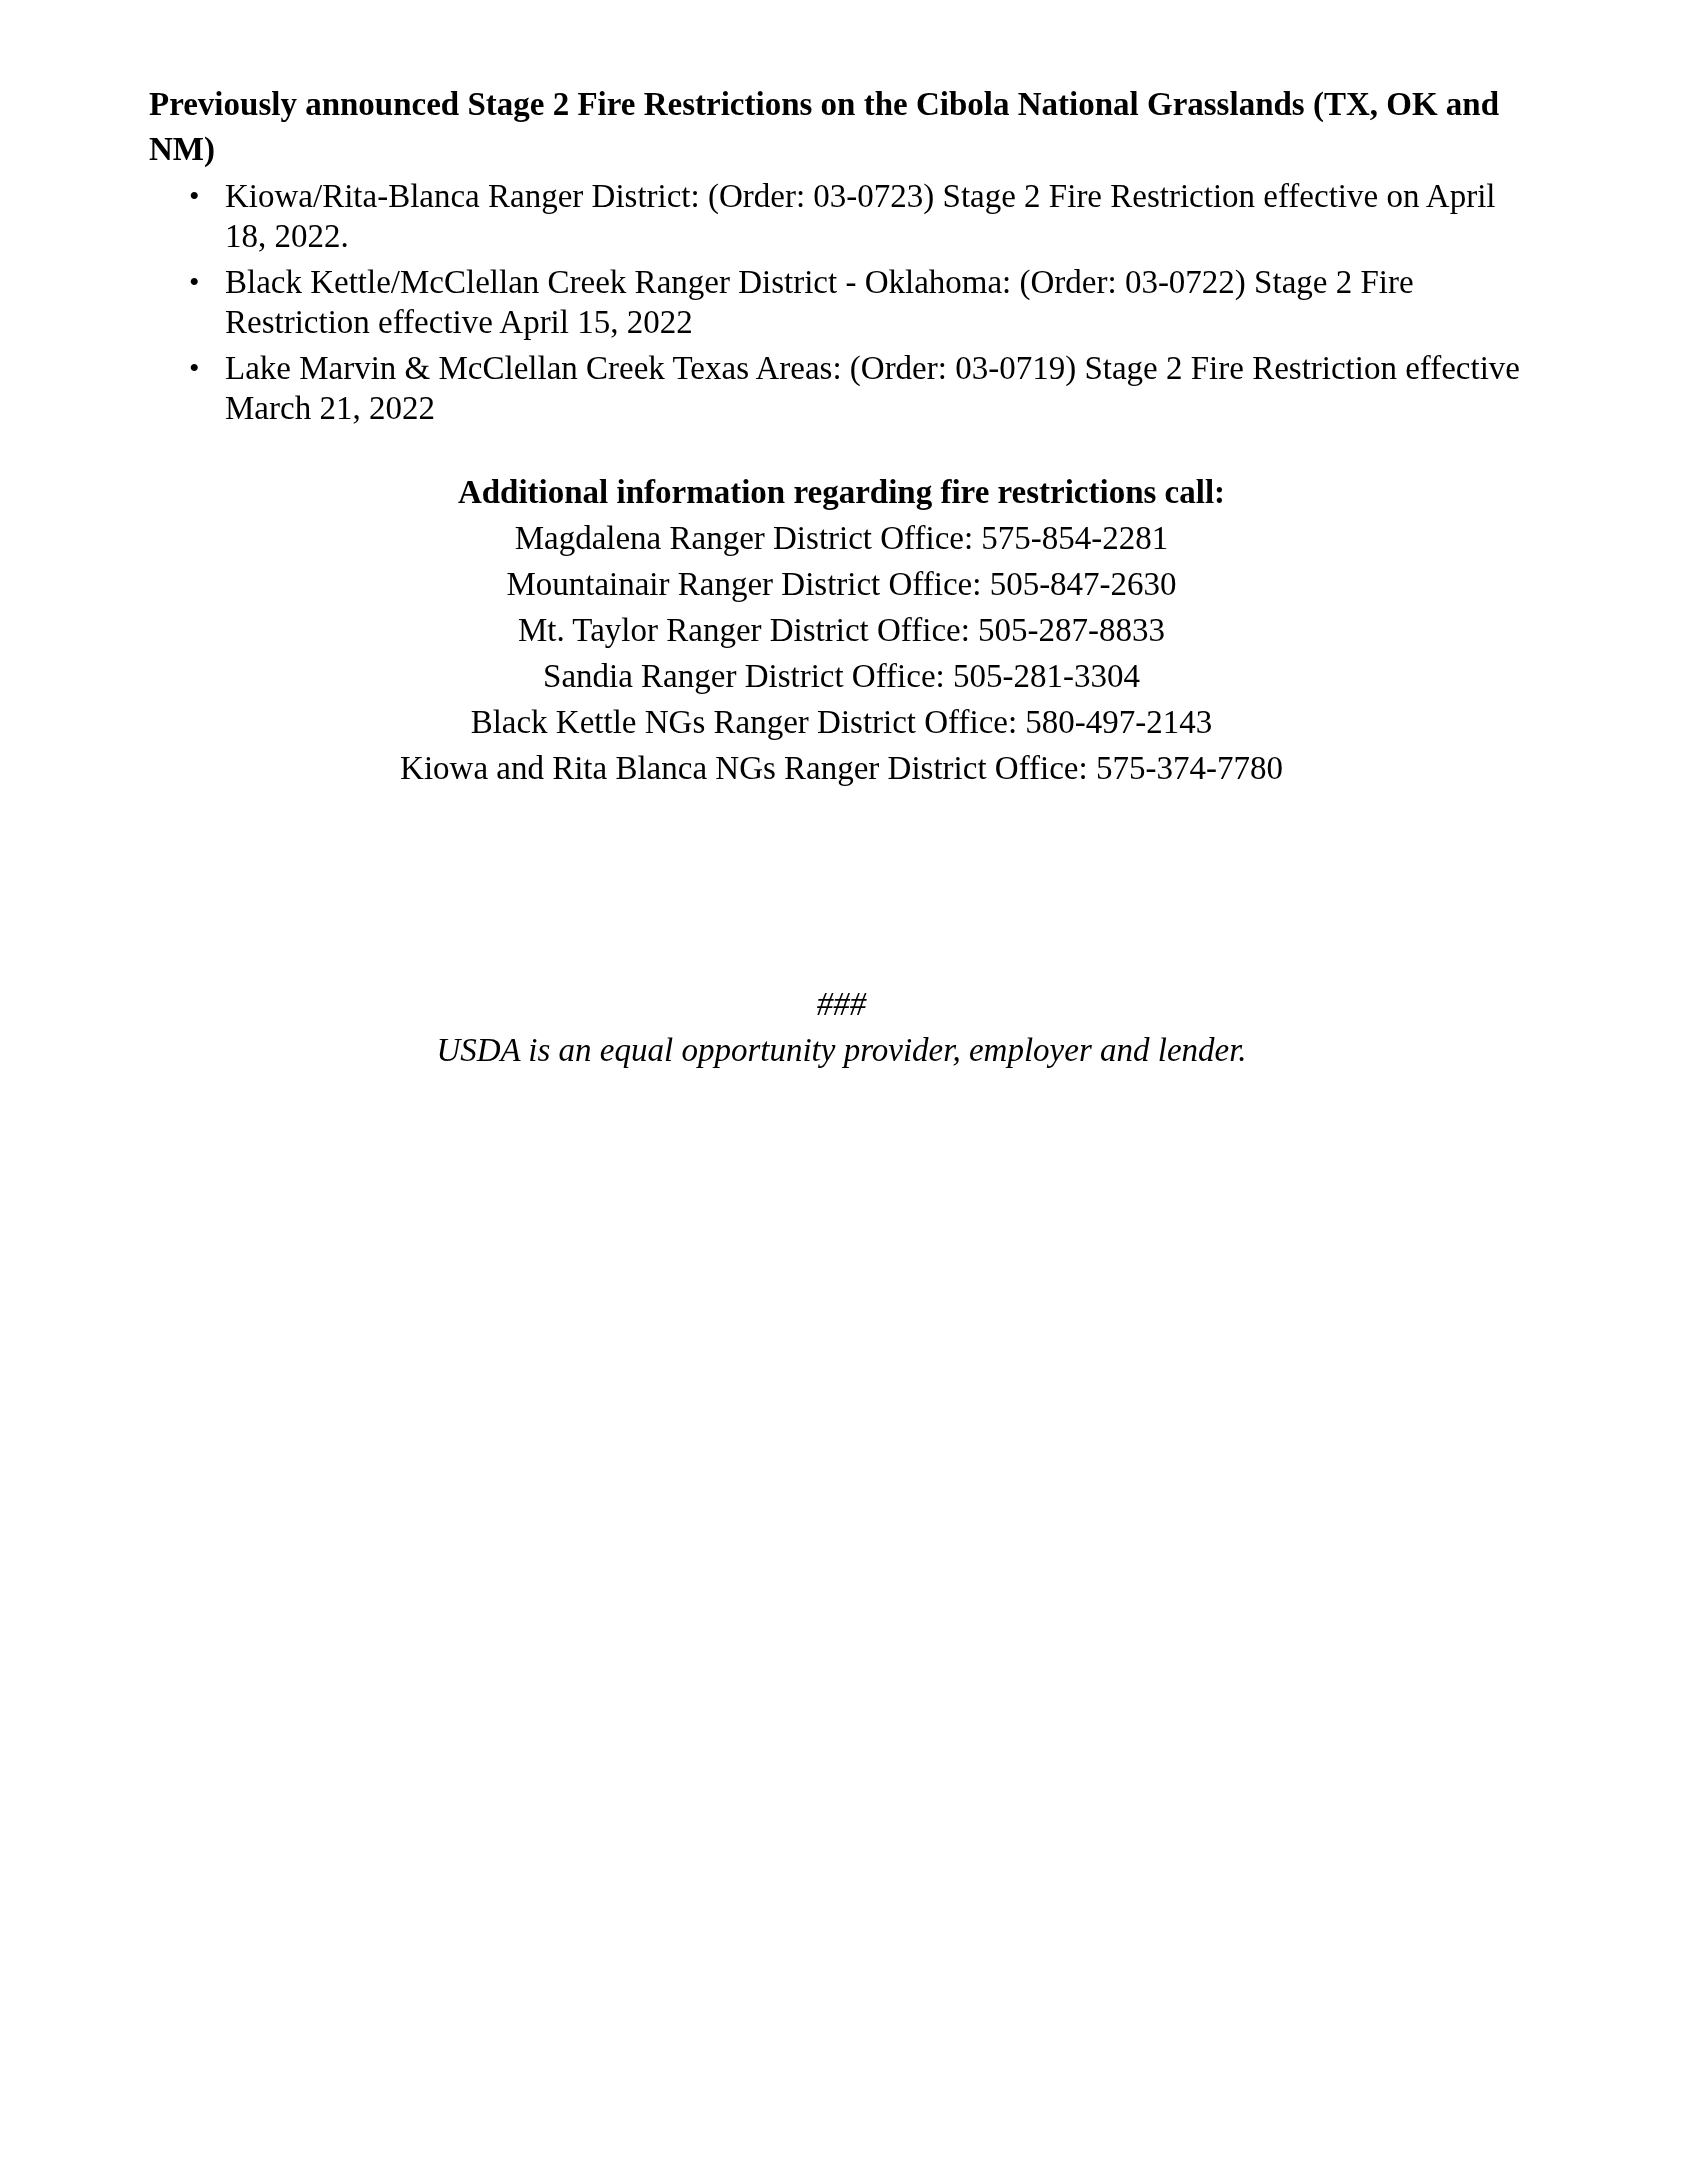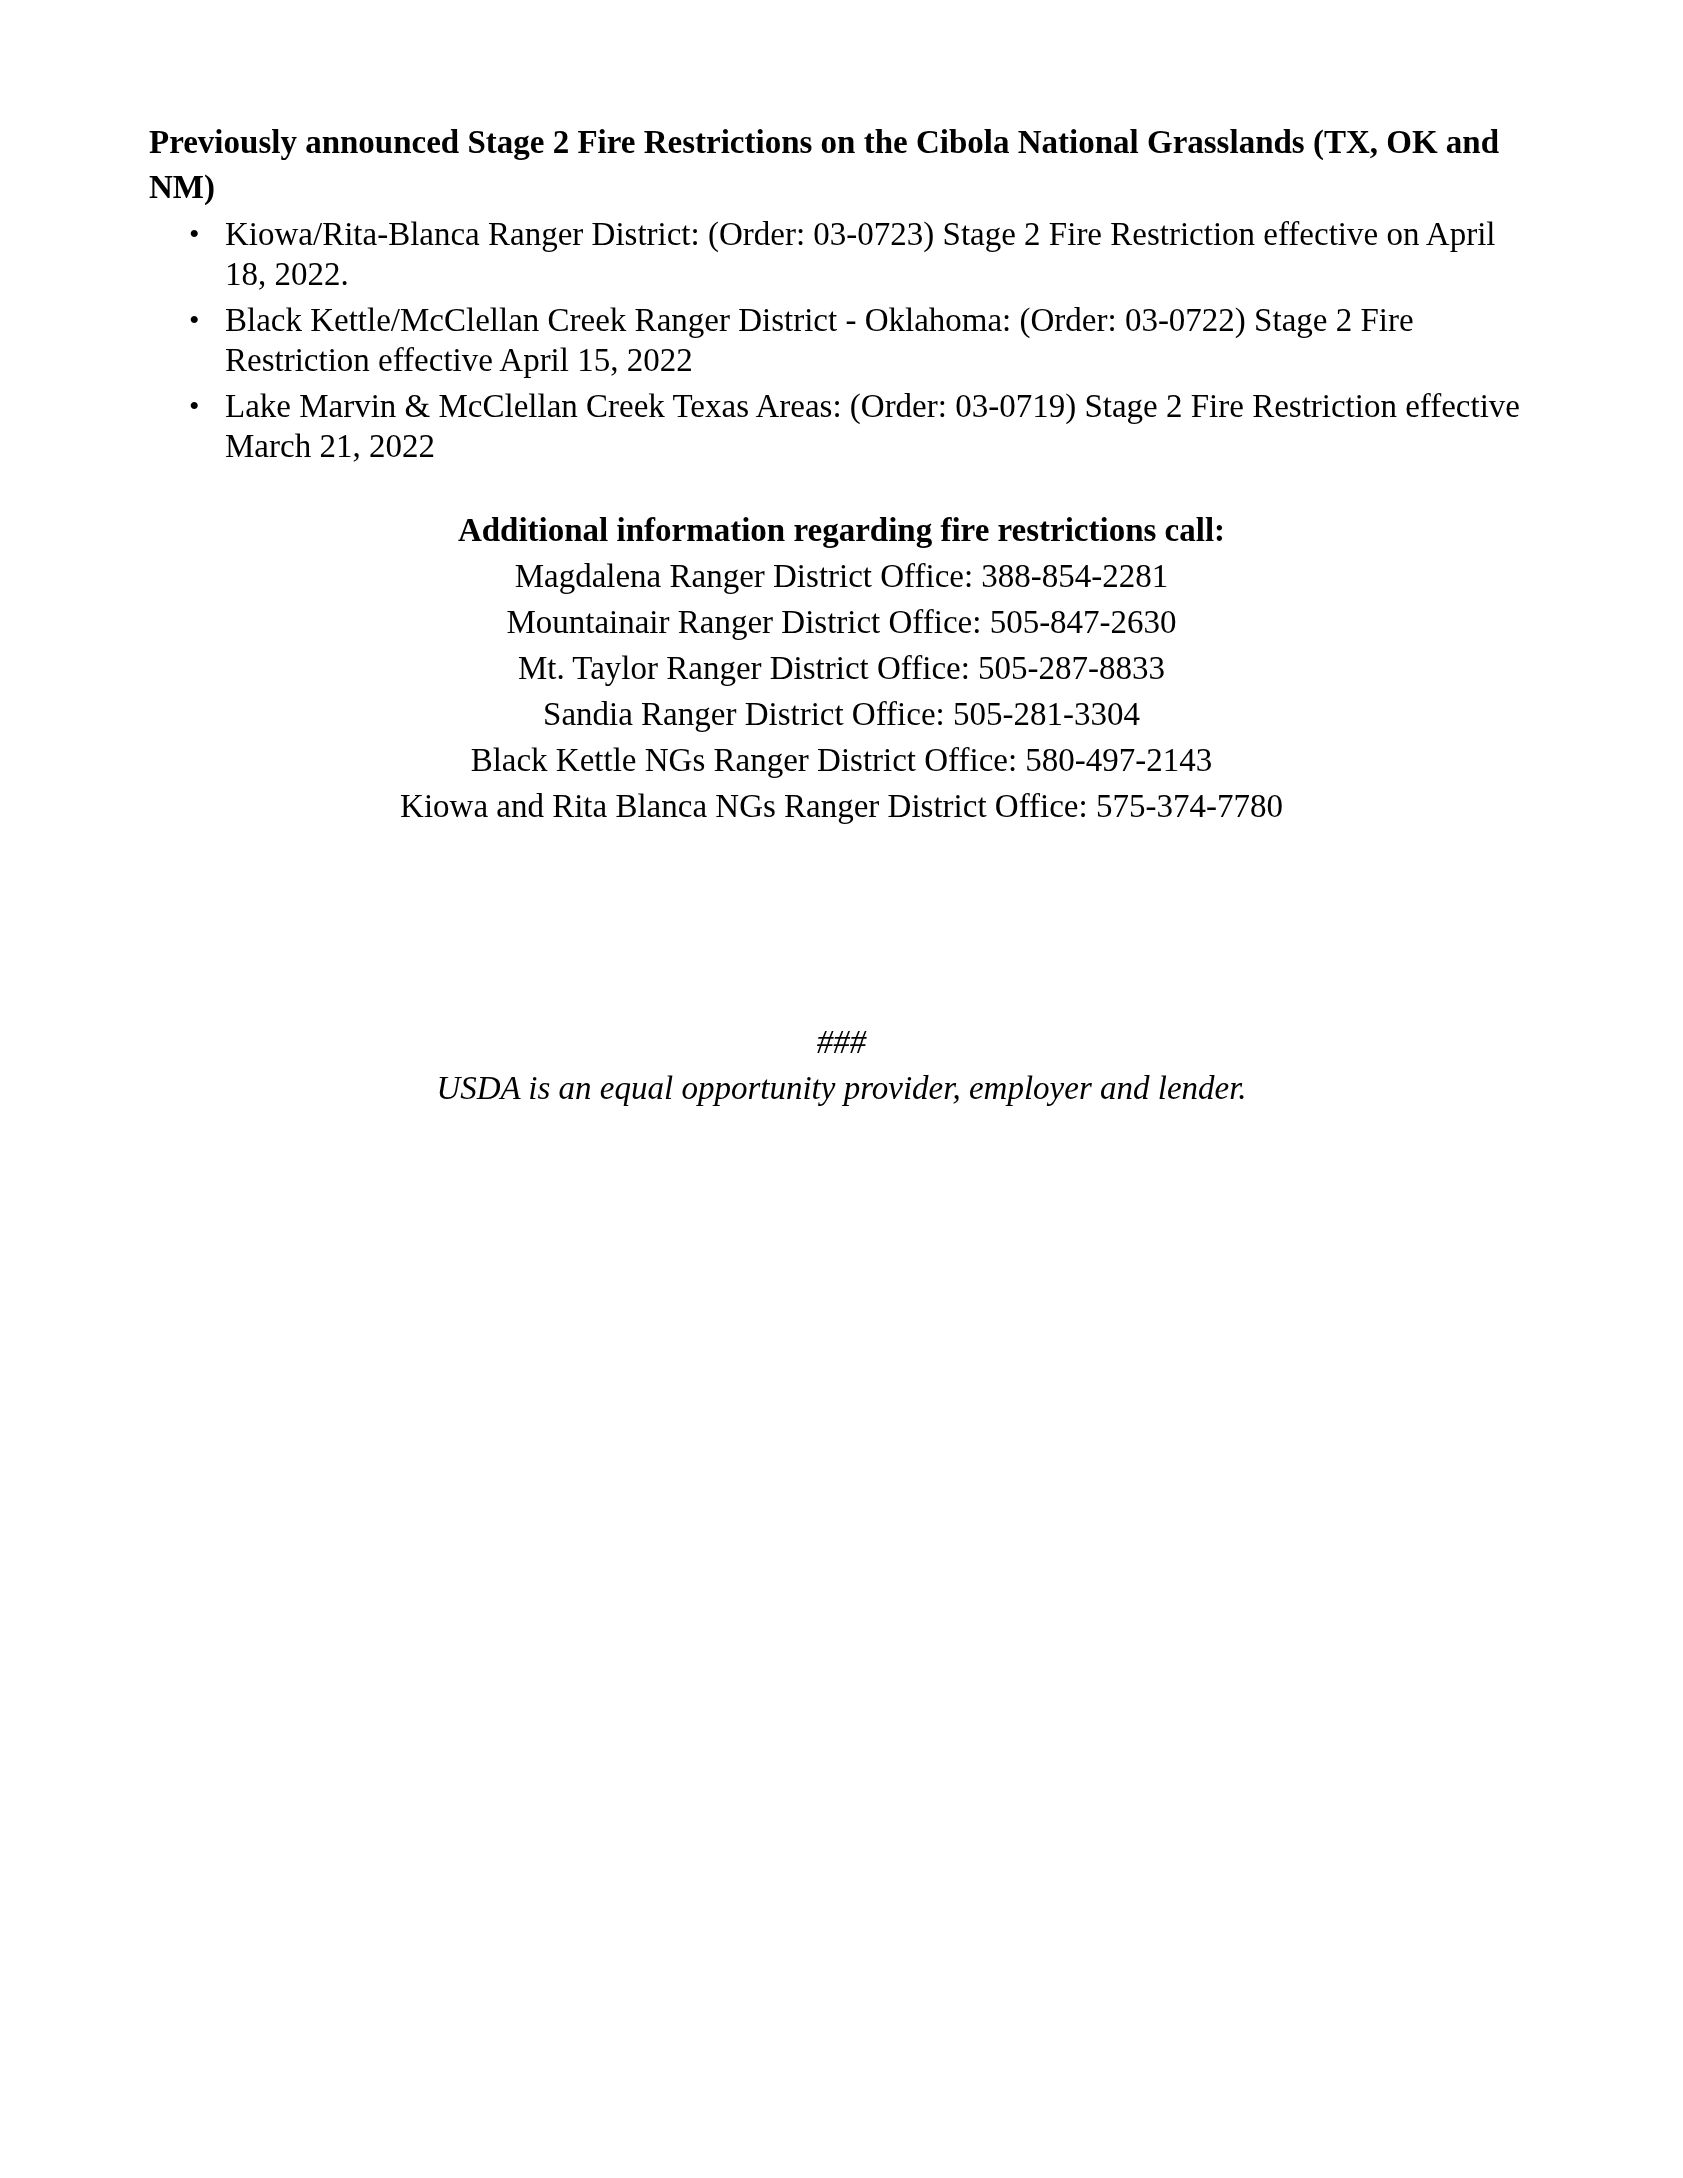--- a/index.html
+++ b/index.html
@@ -12,21 +12,21 @@
     width: 1683px;
     height: 2178px;
     background: #ffffff;
     color: #000000;
     font-family: "Liberation Serif", serif;
     font-size: 33px;
     overflow: hidden;
     box-sizing: border-box;
   }
   .content {
-    padding: 120px 149px 0 149px;
+    padding: 82px 149px 0 149px;
     box-sizing: border-box;
   }
   .section-heading {
     font-weight: bold;
     line-height: 45px;
     margin: 0;
   }
   ul.bullet-list {
     list-style: none;
     margin: 4px 0 0 0;
@@ -77,21 +77,21 @@
         <span>Black Kettle/McClellan Creek Ranger District - Oklahoma: (Order: 03-0722) Stage 2 Fire Restriction effective April 15, 2022</span>
       </li>
       <li>
         <span class="bullet">•</span>
         <span>Lake Marvin &amp; McClellan Creek Texas Areas: (Order: 03-0719) Stage 2 Fire Restriction effective March 21, 2022</span>
       </li>
     </ul>
 
     <div class="contacts-block">
       <div class="section-heading contact-line">Additional information regarding fire restrictions call:</div>
-      <div class="contact-line">Magdalena Ranger District Office: 388-854-2281</div>
+      <div class="contact-line">Magdalena Ranger District Office: 575-854-2281</div>
       <div class="contact-line">Mountainair Ranger District Office: 505-847-2630</div>
       <div class="contact-line">Mt. Taylor Ranger District Office: 505-287-8833</div>
       <div class="contact-line">Sandia Ranger District Office: 505-281-3304</div>
       <div class="contact-line">Black Kettle NGs Ranger District Office: 580-497-2143</div>
       <div class="contact-line">Kiowa and Rita Blanca NGs Ranger District Office: 575-374-7780</div>
     </div>
 
     <div class="footer-block">
       <div>###</div>
       <div>USDA is an equal opportunity provider, employer and lender.</div>

